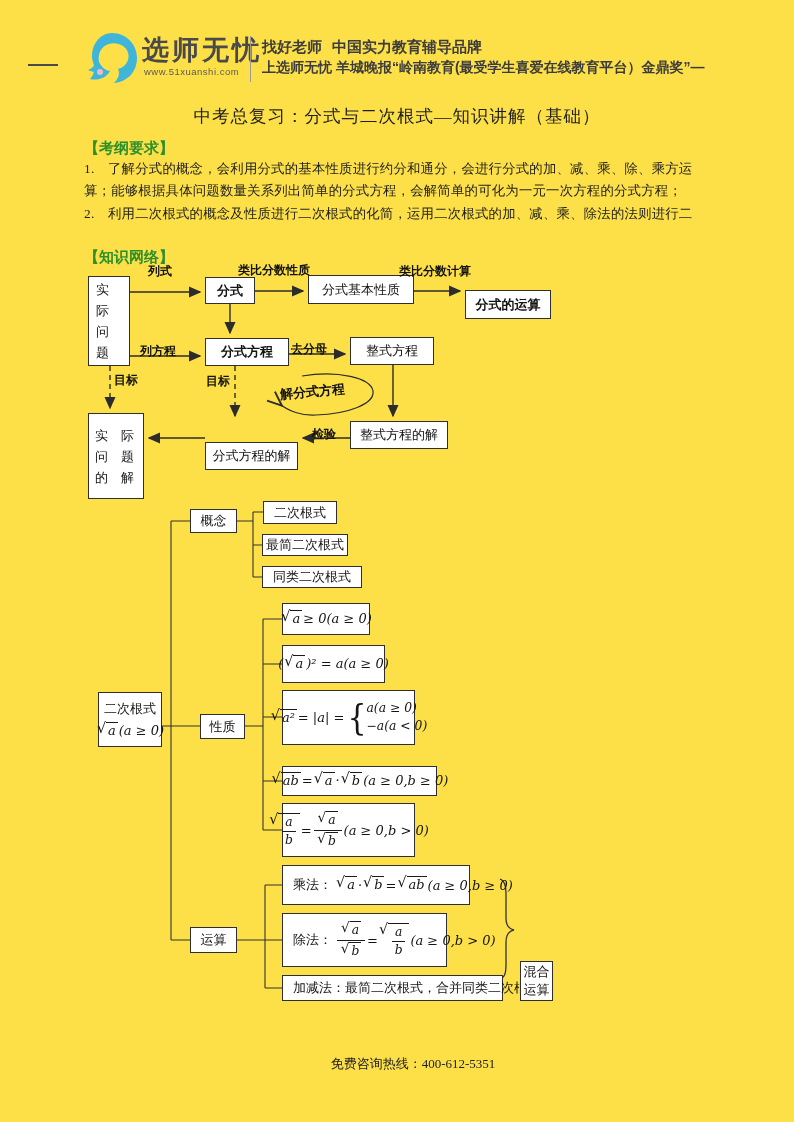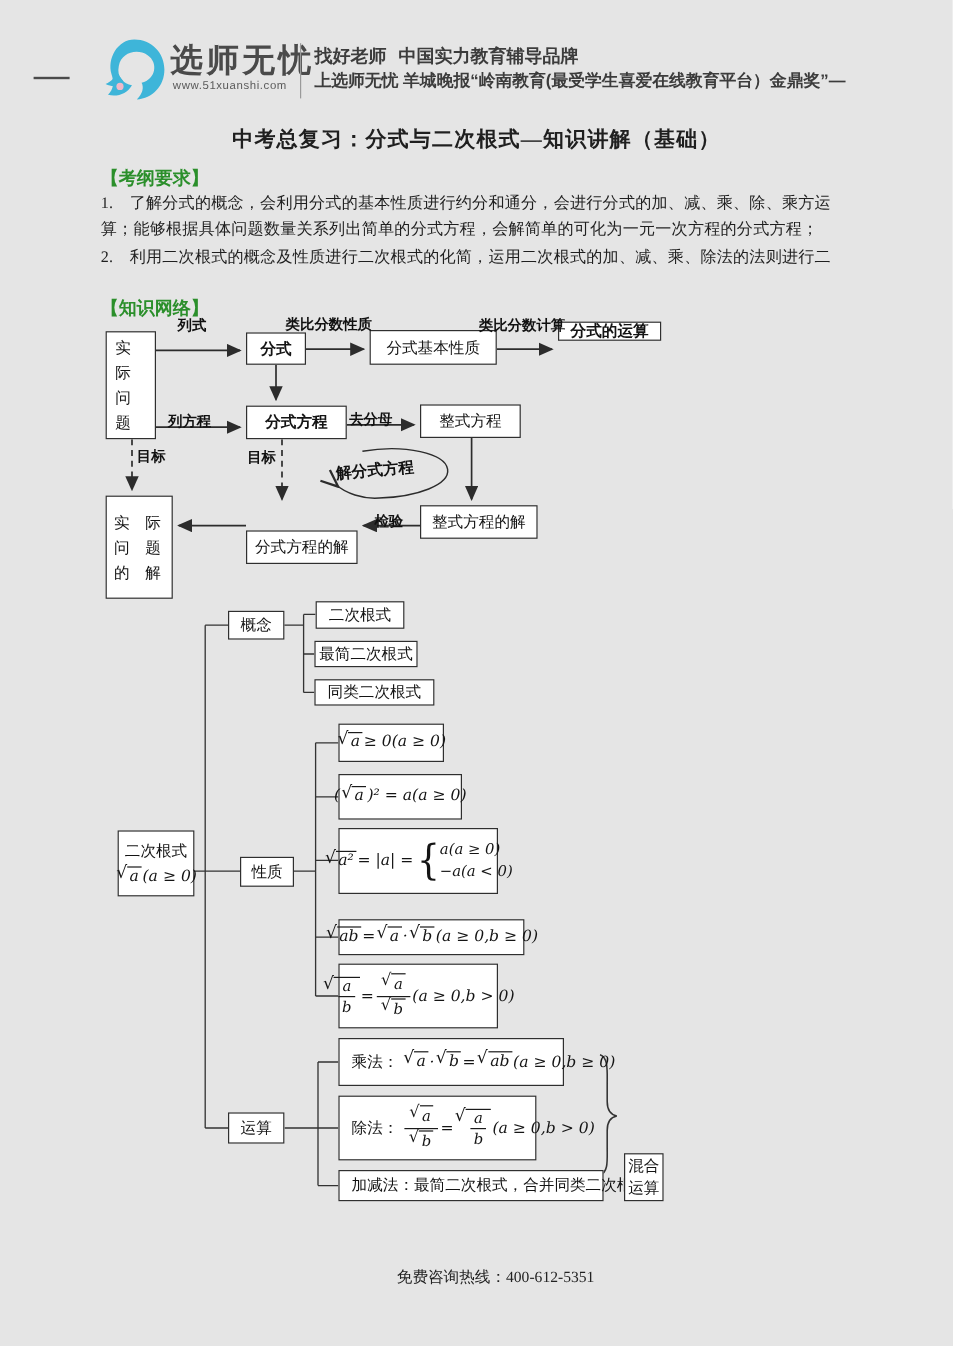--- a/index.html
+++ b/index.html
@@ -1,35 +1,35 @@
 <!DOCTYPE html>
 <html><head>
 <meta charset="utf-8">
 <style>
   html,body{margin:0;padding:0;background:#ffffff;}
-  .page{position:relative;width:794px;height:1122px;margin:0 auto;background:#e5e5e5;overflow:hidden;
+  .page{position:relative;width:794px;height:1122px;margin:0 auto;background:#fde047;overflow:hidden;
         font-family:"Liberation Serif","DejaVu Serif",serif;color:#1f1f1f;}
   .abs{position:absolute;}
 
   
   .hdash{position:absolute;left:28px;top:64px;width:30px;border-top:2px solid #4a4a4a;}
   .brand-name{position:absolute;left:142px;top:32px;font-family:"Liberation Sans","DejaVu Sans",sans-serif;
               font-weight:bold;font-size:27px;letter-spacing:3px;color:#4a4a4a;}
   .brand-site{position:absolute;left:144px;top:66px;font-family:"Liberation Sans","DejaVu Sans",sans-serif;
               font-size:9.5px;letter-spacing:.5px;color:#5a5a5a;}
   .hdivider{position:absolute;left:250px;top:36px;width:1px;height:46px;background:#9a9a9a;}
   .slogan1{position:absolute;left:262px;top:38px;font-family:"Liberation Sans","DejaVu Sans",sans-serif;
            font-weight:bold;font-size:15px;color:#3c3c3c;white-space:nowrap;}
   .slogan1 .s1b{margin-left:10px;}
   .slogan2{position:absolute;left:262px;top:59px;font-family:"Liberation Sans","DejaVu Sans",sans-serif;
            font-weight:bold;font-size:14px;color:#3c3c3c;white-space:nowrap;}
 
   
   .title{position:absolute;left:0;top:104px;width:794px;text-align:center;
-         font-size:17.5px;font-weight:bold;letter-spacing:1px;}
+         font-size:17.5px;font-weight:normal;letter-spacing:1px;}
   .green-hd{position:absolute;font-size:15px;font-weight:bold;color:#2b8f2b;}
   .req-line{position:absolute;left:84px;width:660px;font-size:13.4px;letter-spacing:.2px;
             white-space:pre-wrap;line-height:21px;}
 
   
   .box{position:absolute;box-sizing:border-box;border:1px solid #2f2f2f;background:#fff;
        display:flex;align-items:center;justify-content:center;font-size:13px;color:#141414;
        white-space:nowrap;}
   .box.bold{font-weight:bold;}
   .vbox{flex-direction:column;align-items:flex-start;justify-content:center;padding-left:7px;line-height:21px;}
@@ -120,21 +120,21 @@
       <div>实</div>
       <div>际</div>
       <div>问</div>
       <div>题</div>
     </div>
 
   <div class="box bold" style="left:205px;top:277px;width:50px;height:27px">分式</div>
 
   <div class="box" style="left:308px;top:275px;width:106px;height:29px">分式基本性质</div>
 
-  <div class="box bold" style="left:465px;top:268px;width:86px;height:16px">分式的运算</div>
+  <div class="box bold" style="left:465px;top:290px;width:86px;height:29px">分式的运算</div>
 
   <div class="box bold" style="left:205px;top:338px;width:84px;height:28px">分式方程</div>
 
   <div class="box" style="left:350px;top:337px;width:84px;height:28px">整式方程</div>
 
   <div class="box vbox" style="left:88px;top:413px;width:56px;height:86px;padding-left:6px">
       <div>实　际</div>
       <div>问　题</div>
       <div>的　解</div>
     </div>

